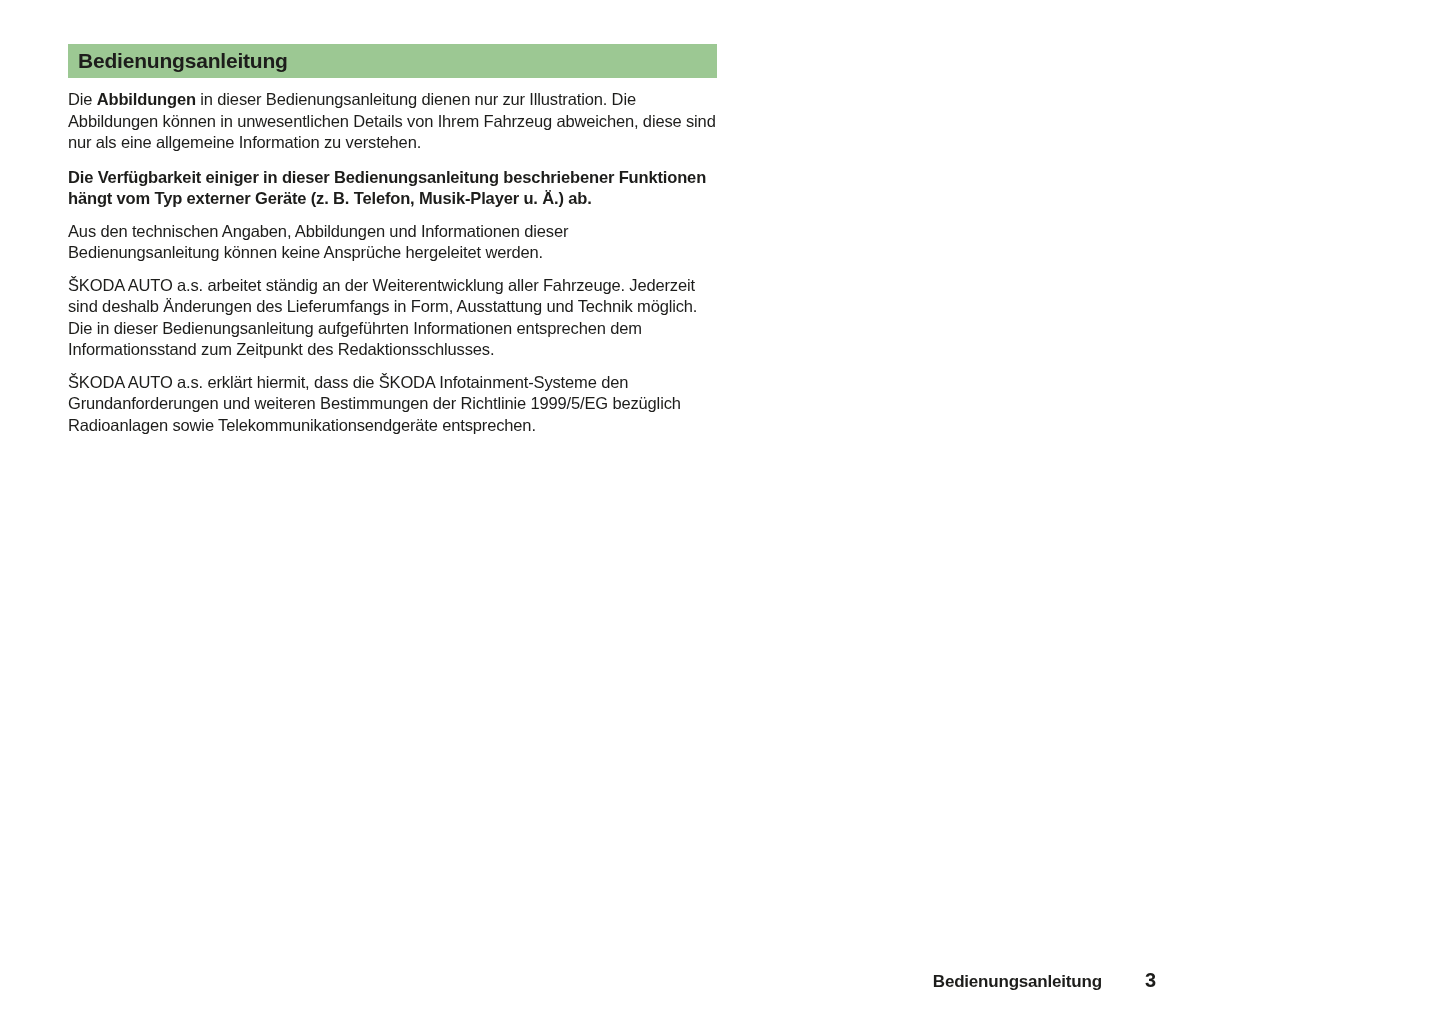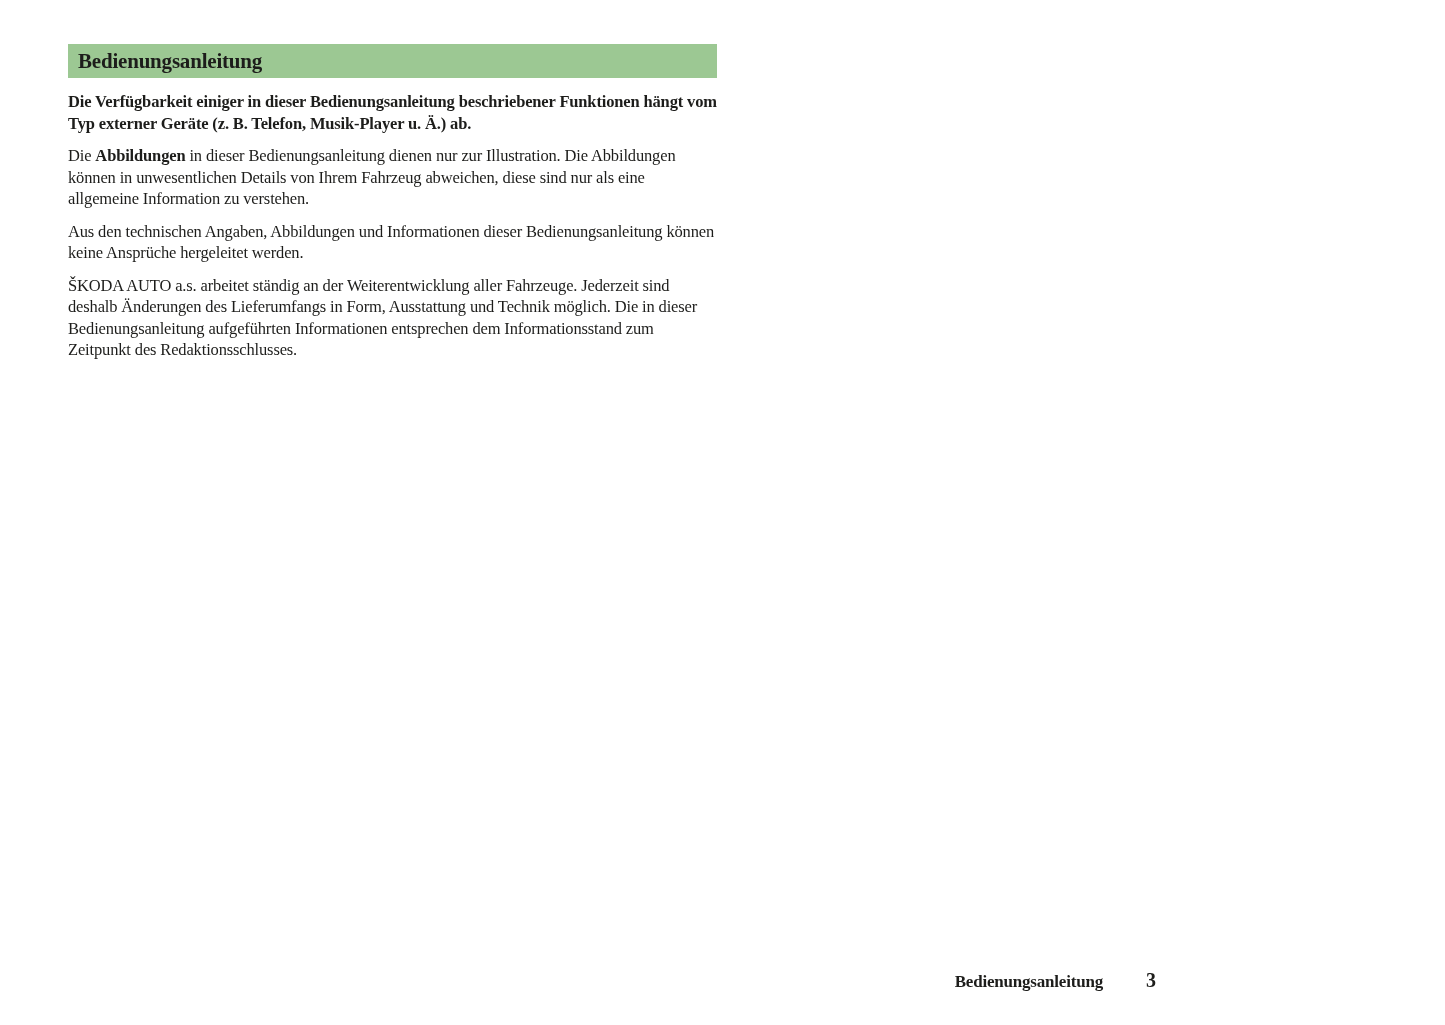--- a/index.html
+++ b/index.html
@@ -10,21 +10,21 @@
   }
   * { margin: 0; padding: 0; box-sizing: border-box; }
   html, body {
     background: var(--bg-color);
   }
   .page {
     position: relative;
     width: 1203px;
     height: 1025px;
     background: var(--bg-color);
-    font-family: Liberation Serif, serif;
+    font-family: Liberation Sans, sans-serif;
     color: var(--text-color);
     overflow: hidden;
     border-radius: 29px;
   }
   .content-column {
     position: absolute;
     left: 68px;
     top: 44px;
     width: 649px;
   }
@@ -72,29 +72,30 @@
 <body>
 
 <div class="page">
 
   <div class="content-column">
 
     <div class="section-header">
       <span class="title">Bedienungsanleitung</span>
     </div>
 
+    <p class="body-text para"><span>Die </span><span class="bold">Abbildungen</span><span> in dieser Bedienungsanleitung dienen nur zur Illustration. Die Abbildungen können in unwesentlichen Details von Ihrem Fahrzeug abweichen, diese sind nur als eine allgemeine Information zu verstehen.</span></p>
+
     <p class="body-text para first bold">Die Verfügbarkeit einiger in dieser Bedienungsanleitung beschriebener Funktionen hängt vom Typ externer Geräte (z. B. Telefon, Musik-Player u. Ä.) ab.</p>
-
-    <p class="body-text para"><span>Die </span><span class="bold">Abbildungen</span><span> in dieser Bedienungsanleitung dienen nur zur Illustration. Die Abbildungen können in unwesentlichen Details von Ihrem Fahrzeug abweichen, diese sind nur als eine allgemeine Information zu verstehen.</span></p>
 
     <p class="body-text para">Aus den technischen Angaben, Abbildungen und Informationen dieser Bedienungsanleitung können keine Ansprüche hergeleitet werden.</p>
 
     <p class="body-text para">ŠKODA AUTO a.s. arbeitet ständig an der Weiterentwicklung aller Fahrzeuge. Jederzeit sind deshalb Änderungen des Lieferumfangs in Form, Ausstattung und Technik möglich. Die in dieser Bedienungsanleitung aufgeführten Informationen entsprechen dem Informationsstand zum Zeitpunkt des Redaktionsschlusses.</p>
 
     <div class="para">
+      <div class="body-text">ŠKODA AUTO a.s. erklärt hiermit, dass die ŠKODA Infotainment-Systeme den Grundanforderungen und weiteren Bestimmungen der Richtlinie 1999/5/EG bezüglich Radioanlagen sowie Telekommunikationsendgeräte entsprechen.</div>
     </div>
 
   </div>
 
   <div class="footer">
     <span class="footer-section">Bedienungsanleitung</span>
     <span class="page-number">3</span>
   </div>
 
 </div>

